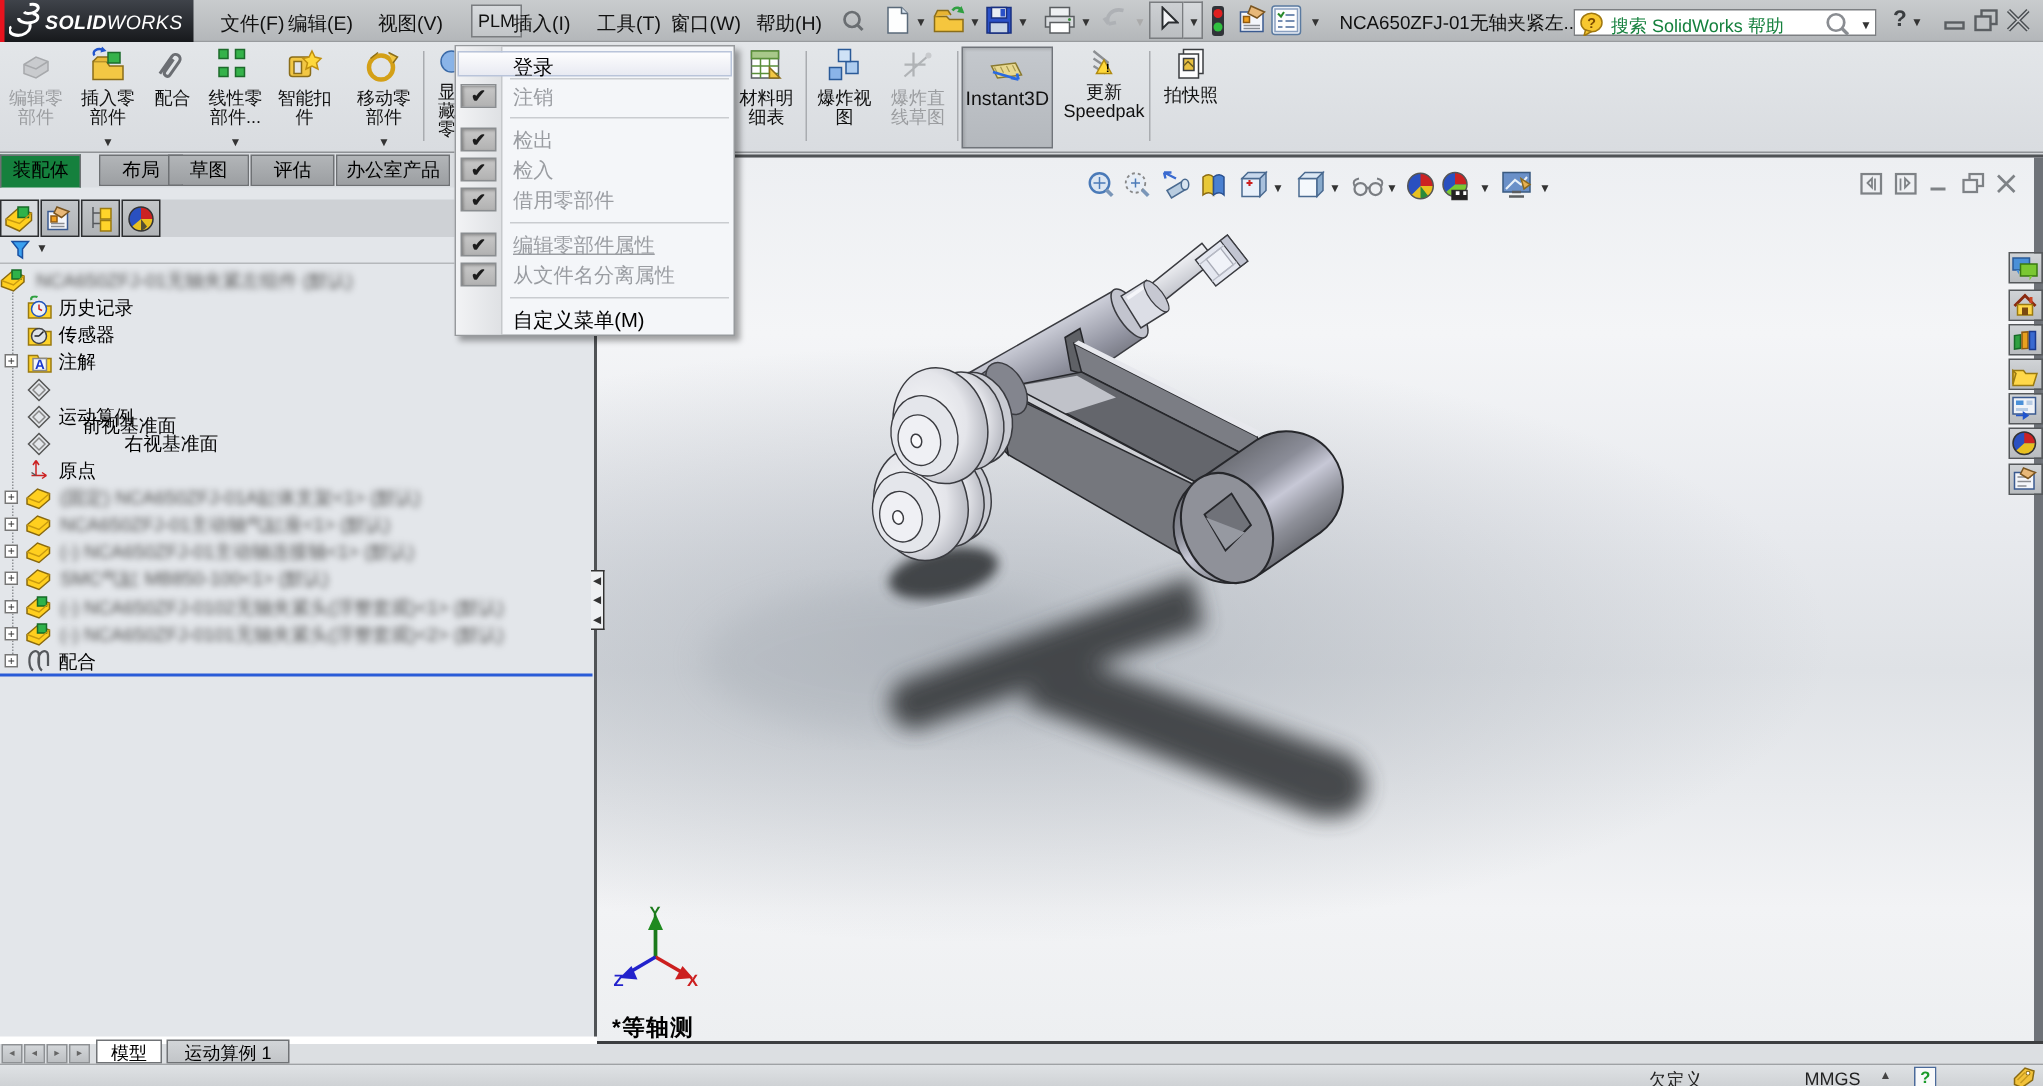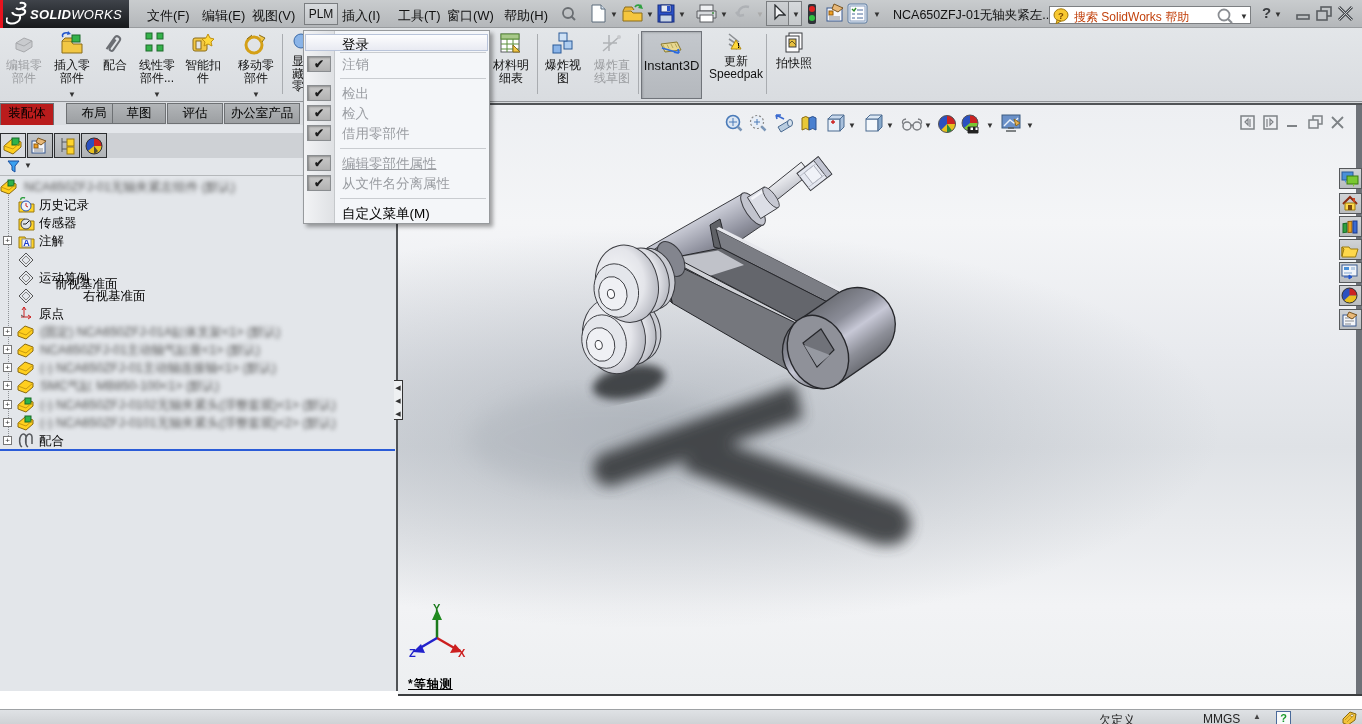--- a/index.html
+++ b/index.html
@@ -8,56 +8,56 @@
 
 
 #titlebar{position:absolute;left:0;top:0;width:1362px;height:28px;
  background:linear-gradient(#c9ccce,#b4b7ba);border-bottom:1px solid #989b9e;}
 #logo{position:absolute;left:0;top:0;width:129px;height:28px;
  background:linear-gradient(#3f434a,#17191c);}
 #logo .red{position:absolute;left:0;top:0;width:3px;height:28px;background:#e8131e;}
 #logo .txt{position:absolute;left:30px;top:7px;color:#fff;font-style:italic;
  font-weight:bold;font-size:13px;letter-spacing:.3px;}
 .menuitem{position:absolute;top:7px;font-size:13px;color:#111;text-align:center;}
-#plmbtn{position:absolute;left:304px;top:3px;width:34px;height:22px;border:1px solid #7a7d80;
+#plmbtn{position:absolute;left:314px;top:3px;width:34px;height:22px;border:1px solid #7a7d80;
  background:linear-gradient(#d8dbde,#c2c5c8);font-size:12px;color:#111;text-align:center;line-height:20px;}
 
 
 #ribbon{position:absolute;left:0;top:28px;width:1362px;height:74px;
  background:linear-gradient(#e3e6e9,#d9dce0);border-bottom:1px solid #8f9296;}
 .rbtn{position:absolute;top:3px;text-align:center;font-size:12px;color:#111;line-height:12.5px;}
 .rbtn .ic{display:block;margin:0 auto 2px auto;}
 .rbtn.gray{color:#9b9da0;}
 .dropA{position:absolute;font-size:8px;color:#333;}
 .rib-sep{position:absolute;top:6px;width:1px;height:60px;background:#a9acb0;}
 
 
 #lpanel{position:absolute;left:0;top:102px;width:398px;height:589px;
  background:#e3e6ea;border-right:2px solid #505356;}
 #tabrow{position:absolute;left:0;top:0;width:395px;height:23px;background:#dadde1;}
 .ptab{position:absolute;top:1px;height:21px;background:linear-gradient(#b2b5b8,#9c9fa2);
  border:1px solid #6e7174;font-size:12.5px;color:#000;text-align:center;line-height:19px;}
-.ptab.act{background:#b91c1c;border-bottom:none;height:22px;}
+.ptab.act{background:#15803d;border-bottom:none;height:22px;}
 #fmrow{position:absolute;left:0;top:31px;width:395px;height:25px;background:#ced1d5;}
 .fmbtn{position:absolute;top:0;width:26px;height:25px;border:1px solid #2c2e30;
  background:linear-gradient(#c3c6c9,#b0b3b6);}
 .fmbtn.act{background:#d9dce0;}
 #funnelrow{position:absolute;left:0;top:56px;width:395px;height:18px;border-bottom:1px solid #b5b8bb;}
 #tree{position:absolute;left:0;top:76px;width:395px;height:380px;font-size:12.5px;color:#000;}
 .trow{position:absolute;left:0;height:18px;line-height:18px;white-space:nowrap;}
 .blur{filter:blur(2.3px);color:#555;}
 #bluebar{position:absolute;left:0;top:347px;width:395px;height:2px;background:#2a5bd7;}
 
 
 #viewport{position:absolute;left:398px;top:103px;width:964px;height:593px;
  border-top:2px solid #505356;border-bottom:2px solid #3c3e40;
  background:
   radial-gradient(ellipse 760px 270px at 27% 55%, rgba(138,146,156,.5), rgba(138,146,156,0) 74%),
   linear-gradient(#edeff2 0%, #f4f5f7 20%, #e8eaee 42%, #dfe2e6 58%, #f2f3f5 85%, #edeff1 100%);}
-#isotxt{position:absolute;left:10px;top:571px;color:#000;font-weight:bold;font-size:12px;letter-spacing:1px;text-decoration:underline;}
+#isotxt{position:absolute;left:10px;top:571px;color:#000;font-weight:bold;font-size:15px;letter-spacing:1px;}
 
 
 #taskstrip{position:absolute;right:0;top:0;width:6px;height:589px;background:#6e7278;}
 .tpbtn{position:absolute;right:0px;width:23px;height:21px;border:1px solid #55585b;
  background:linear-gradient(#d0d3d6,#b9bcbf);}
 
 
 #tabbar{position:absolute;left:0;top:696px;width:1362px;height:13px;background:#dcdfe2;}
 #statusbar{position:absolute;left:0;top:709px;width:1362px;height:15px;
  background:linear-gradient(#dfe2e5,#cfd2d5);border-top:1px solid #9fa2a5;font-size:12px;color:#222;}
@@ -88,21 +88,21 @@
    <svg class="abs" style="left:6px;top:1px;" width="26" height="26" viewBox="0 0 26 26">
     <g stroke="#fff" fill="none" stroke-width="2" transform="skewX(-8)">
      <path d="M14 2 C20 1 22 5 18 7 C15 8.5 12 8 11 7"></path>
      <path d="M17 8 C22 9 22 13 17 14 C12 15 8 13 8 11"></path>
      <path d="M16 15 C18 20 12 24 6 22 C3 21 2 18 4 17"></path>
     </g>
    </svg>
    <div class="txt">SOLID<span style="font-weight:normal;">WORKS</span></div>
       </div>
   <span class="menuitem" style="left:147px;">文件(F)</span>
-  <span class="menuitem" style="left:202px;">编辑(E)</span>
+  <span class="menuitem" style="left:192px;">编辑(E)</span>
   <span class="menuitem" style="left:252px;">视图(V)</span>
   <div id="plmbtn">PLM</div>
   <span class="menuitem" style="left:342px;">插入(I)</span>
   <span class="menuitem" style="left:398px;">工具(T)</span>
   <span class="menuitem" style="left:447px;">窗口(W)</span>
   <span class="menuitem" style="left:504px;">帮助(H)</span>
   <span id="tb-icons">
    <svg class="abs" style="left:560px;top:5px;" width="18" height="18">
           <circle cx="8" cy="8" r="5" fill="none" stroke="#6a6e72" stroke-width="1.8"></circle>
           <path d="M11 11 l4 4" stroke="#6a6e72" stroke-width="2"></path>
@@ -176,21 +176,21 @@
           <path d="M2 2 L15 15 M15 2 L2 15" stroke="#caccce" stroke-width="1"></path>
         </svg>
   </span>
   <span class="menuitem" style="left:893px;top:7px;font-size:12.5px;">NCA650ZFJ-01无轴夹紧左...</span>
   <div class="abs" id="searchbox" style="left:1049px;top:6px;width:202px;height:18px;background:#fff;border:1px solid #7c7f82;">
     <svg class="abs" style="left:3px;top:1px;" width="17" height="16">
           <ellipse cx="8" cy="7" rx="7" ry="6.2" fill="#f8c830" stroke="#a07810"></ellipse>
           <path d="M4 12 l-1 4 5-3z" fill="#f8c830" stroke="#a07810"></path>
           <text x="8" y="10.5" font-size="9.5" font-weight="bold" text-anchor="middle" fill="#7a4a00">?</text>
         </svg>
-    <span style="position:absolute;left:24px;top:2px;font-size:12px;color:#c2410c;">搜索 SolidWorks 帮助</span>
+    <span style="position:absolute;left:24px;top:2px;font-size:12px;color:#15803d;">搜索 SolidWorks 帮助</span>
     <svg class="abs" style="left:166px;top:0px;" width="20" height="17">
           <circle cx="8" cy="8" r="5.5" fill="none" stroke="#8a8d92" stroke-width="1.8"></circle>
           <path d="M12 12 l4 4" stroke="#8a8d92" stroke-width="2.2"></path>
         </svg>
     <span class="dropA" style="left:190px;top:5px;">▼</span>
   </div>
  </div>
 
  <div id="ribbon">
   <div class="rbtn gray" style="left:-4px;width:56px;">
@@ -709,20 +709,28 @@
           <path d="M8.5 8.5 l7.5 0 a7.5 7.5 0 0 1 -13 5z" fill="#e8c020"></path>
           <circle cx="8.5" cy="8.5" r="7.5" fill="none" stroke="#333"></circle>
         </svg></div>
   <div class="tpbtn" style="top:204px;"><svg width="18" height="17" style="margin:1px 0 0 1px;">
           <rect x="2" y="4" width="13" height="11" fill="#f4f6fa" stroke="#3a5a90"></rect>
           <path d="M4 7 h9 M4 10 h9 M4 13 h6" stroke="#8a8d92"></path>
           <path d="M8 1 l8 3 -5 4 -5-3z" fill="#e8b878" stroke="#7a5520"></path>
         </svg></div>
  </div>
 
+ <div id="tabbar">
+   <div class="navb" style="left:1px;">◂</div>
+   <div class="navb" style="left:16px;">◂</div>
+   <div class="navb" style="left:31px;">▸</div>
+   <div class="navb" style="left:46px;">▸</div>
+   <div class="mtab" style="left:64px;width:44px;background:#fff;">模型</div>
+   <div class="mtab" style="left:111px;width:82px;background:linear-gradient(#d2d5d8,#c2c5c8);">运动算例 1</div>
+ </div>
  <div id="statusbar">
    <span class="abs" style="left:1099px;top:2px;">欠定义</span>
    <span class="abs" style="left:1203px;top:2px;">MMGS</span>
    <span class="abs" style="left:1253px;top:2px;font-size:8px;color:#444;">▲</span>
    <svg class="abs" style="left:1276px;top:1px;" width="15" height="14">
         <rect x="0.5" y="0.5" width="14" height="13" fill="#f8f9fa" stroke="#4a6a9a"></rect>
         <text x="7.5" y="11" font-size="11" font-weight="bold" text-anchor="middle" fill="#1a9a2a">?</text>
       </svg>
    <svg class="abs" style="left:1341px;top:1px;" width="17" height="14">
         <path d="M2 8 L9 1 l6 2 -1 6 -7 5 -5-2z" fill="#f2c23a" stroke="#8a6a10"></path>

